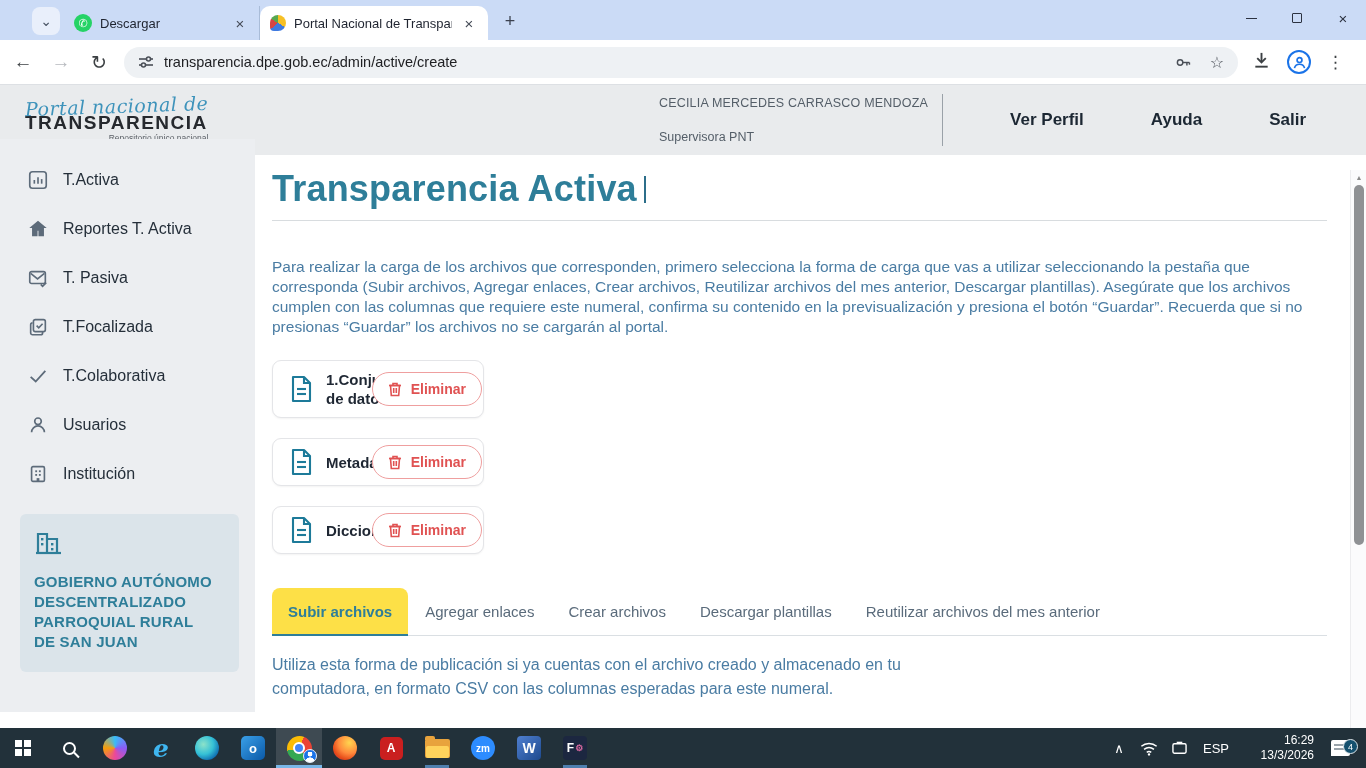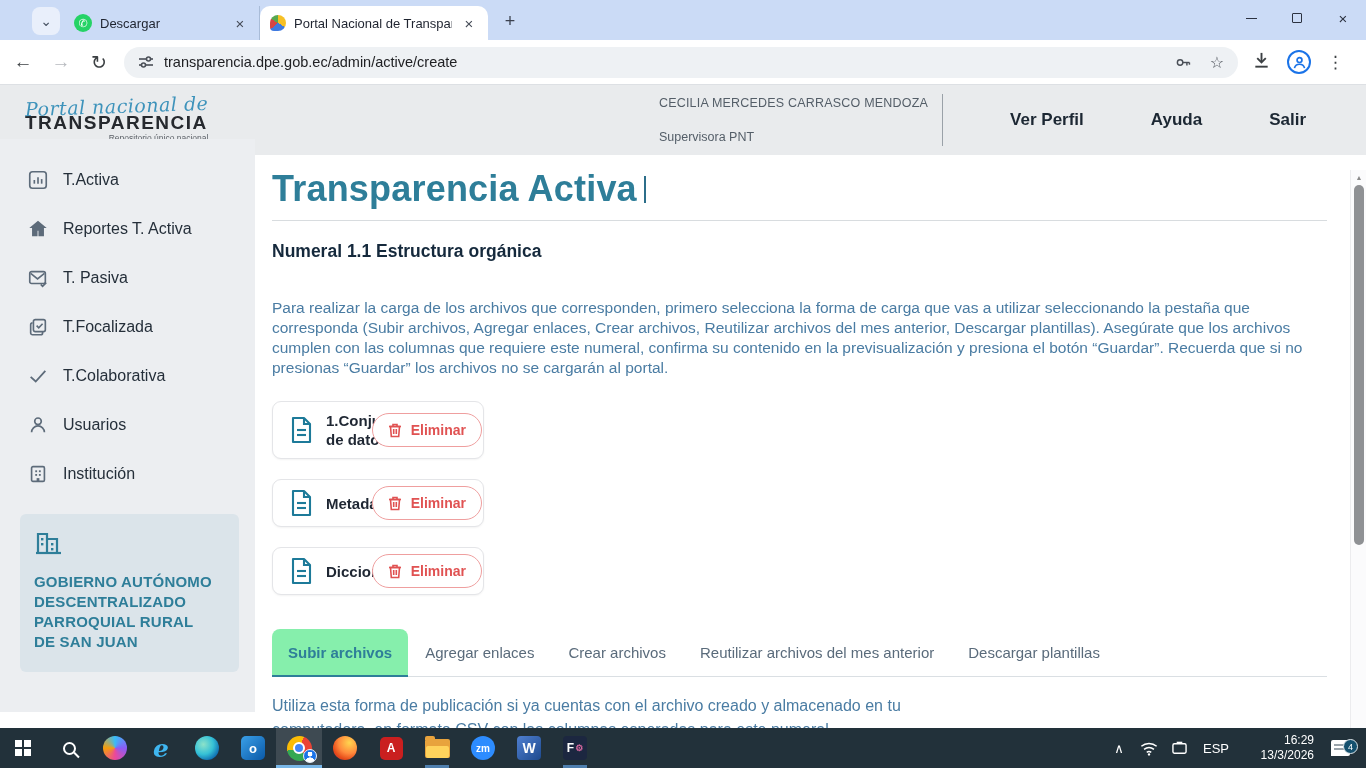--- a/index.html
+++ b/index.html
@@ -71,21 +71,21 @@
   .file-card { width:212px; background:#fff; border:1px solid #e4e5e8; border-radius:9px; box-shadow:0 1px 2px rgba(0,0,0,.05); display:flex; align-items:center; padding:6px 4px 6px 16px; position:relative; }
   .file-card.tall { height:58px; margin-top:23px; }
   .file-card.short { height:48px; }
   .file-card + .file-card { margin-top:20px; }
   .file-name { font-size:15px; font-weight:bold; color:#1f2733; line-height:19px; margin-left:13px; width:76px; }
   .btn-delete { display:flex; align-items:center; gap:9px; background:#fff; border:1.6px solid #ef9f9f; border-radius:18px; padding:8px 15px; cursor:pointer; position:absolute; right:1px; }
   .btn-delete-label { font-size:14px; font-weight:bold; color:#e05252; }
 
   .tabs-bar { display:flex; align-items:flex-end; border-bottom:1px solid #dadfe3; margin-top:34px; width:1055px; }
   .ctab { font-size:15px; color:#5a6b7b; padding:15px 17px; cursor:pointer; white-space:nowrap; }
-  .ctab.active { background:#86efac; color:#2e7e99; font-weight:bold; border-radius:8px 8px 0 0; border-bottom:2px solid #2e7e99; margin-bottom:-1px; padding:15px 16px 14px 16px; }
+  .ctab.active { background:#fde047; color:#2e7e99; font-weight:bold; border-radius:8px 8px 0 0; border-bottom:2px solid #2e7e99; margin-bottom:-1px; padding:15px 16px 14px 16px; }
   .upload-hint { font-size:16px; line-height:23.5px; color:#4a7ca3; margin-top:17px; width:692px; }
 
   
   .pg-scrollbar { position:absolute; top:85px; right:0; width:16px; height:643px; background:#fbfbfc; border-left:1px solid #ececee; }
   .scroll-arrow { width:16px; height:15px; display:flex; align-items:center; justify-content:center; font-size:7px; color:#8b8b8b; cursor:pointer; }
   .scroll-thumb { position:absolute; top:15px; left:3px; width:10px; height:360px; border-radius:5px; background:#8f9194; cursor:pointer; }
 
   
   .taskbar { position:absolute; bottom:0; left:0; width:1366px; height:40px; background:#22313a; display:flex; align-items:stretch; }
   .tb-cell { width:46px; display:flex; align-items:center; justify-content:center; position:relative; cursor:pointer; }
@@ -305,21 +305,20 @@
       <div class="inst-name">GOBIERNO AUTÓNOMO DESCENTRALIZADO PARROQUIAL RURAL DE SAN JUAN</div>
     </div>
   </div>
 
   <div class="main">
     <div class="page-title-row">
       <span class="page-title">Transparencia Activa</span>
       <span class="text-cursor"></span>
     </div>
     <hr class="title-divider">
-    <div class="section-heading">Numeral 1.1 Estructura orgánica</div>
     <p class="description">Para realizar la carga de los archivos que corresponden, primero selecciona la forma de carga que vas a utilizar seleccionando la pestaña que corresponda (Subir archivos, Agregar enlaces, Crear archivos, Reutilizar archivos del mes anterior, Descargar plantillas). Asegúrate que los archivos cumplen con las columnas que requiere este numeral, confirma su contenido en la previsualización y presiona el botón “Guardar”. Recuerda que si no presionas “Guardar” los archivos no se cargarán al portal.</p>
 
     <div class="file-card tall">
       <svg width="24" height="28" viewBox="0 0 24 28">
           <g fill="none" stroke="#1d7a99" stroke-width="2.1">
             <path d="M4 2h11l6 6v18H4z" stroke-linejoin="round"></path>
             <path d="M15 2v6h6"></path>
             <line x1="8" y1="14" x2="17" y2="14"></line>
             <line x1="8" y1="19" x2="17" y2="19"></line>
           </g>
@@ -382,22 +381,22 @@
             </g>
           </svg>
         <span class="btn-delete-label">Eliminar</span>
       </button>
     </div>
 
     <div class="tabs-bar">
       <div class="ctab active">Subir archivos</div>
       <div class="ctab">Agregar enlaces</div>
       <div class="ctab">Crear archivos</div>
+      <div class="ctab">Descargar plantillas</div>
       <div class="ctab">Reutilizar archivos del mes anterior</div>
-      <div class="ctab">Descargar plantillas</div>
     </div>
     <p class="upload-hint">Utiliza esta forma de publicación si ya cuentas con el archivo creado y almacenado en tu computadora, en formato CSV con las columnas esperadas para este numeral.</p>
   </div>
 
   <div class="pg-scrollbar">
     <div class="scroll-arrow">▲</div>
     <div class="scroll-thumb"></div>
 
   </div>
 </div>

